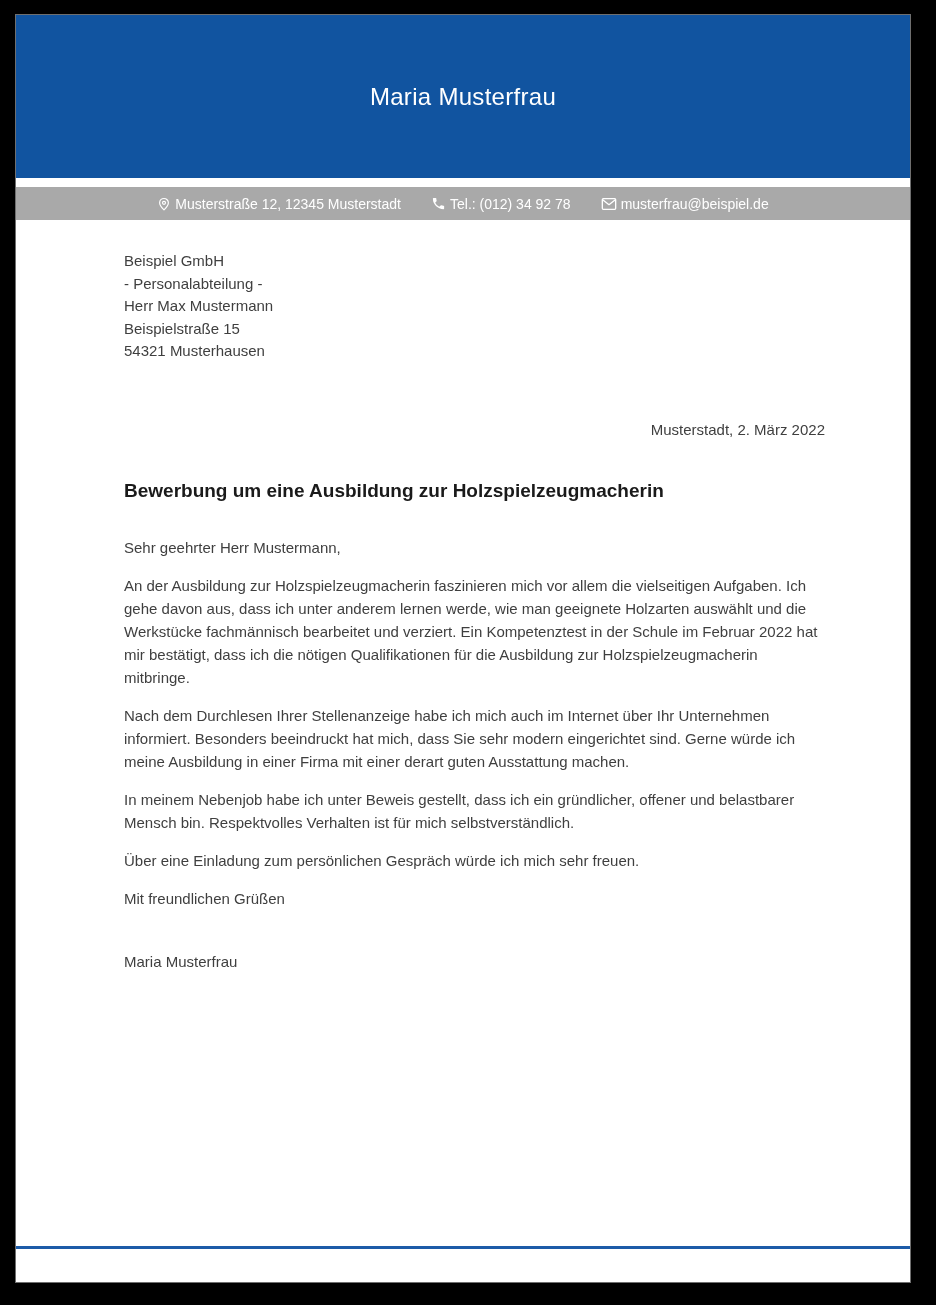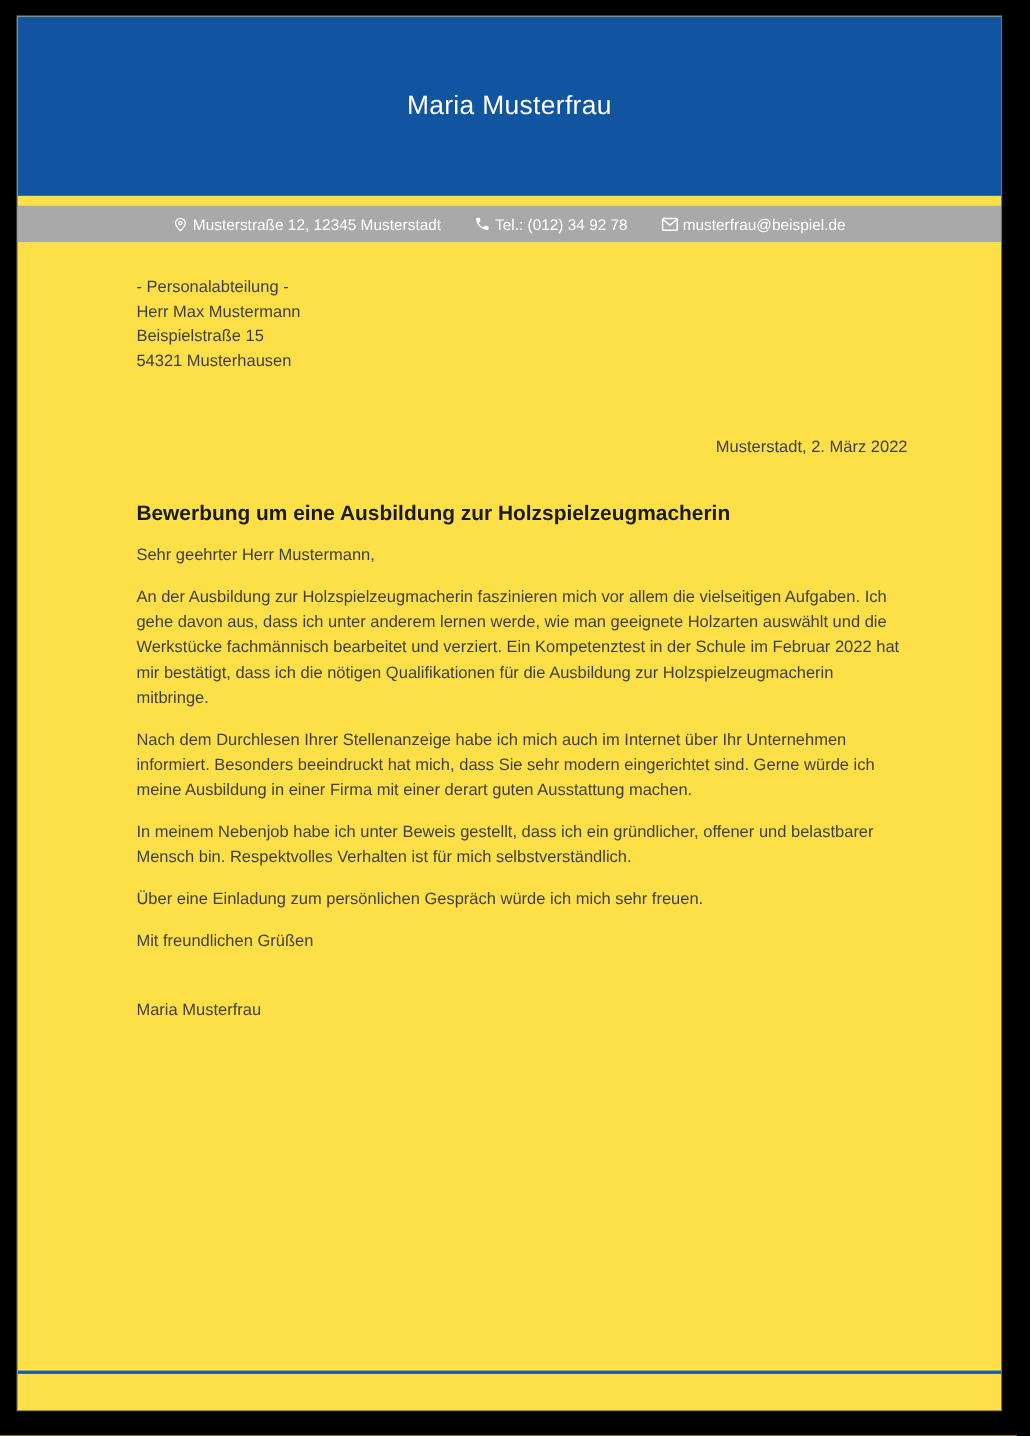--- a/index.html
+++ b/index.html
@@ -7,21 +7,21 @@
     width: 936px; height: 1305px;
     background: #000;
     position: relative;
     font-family: "Liberation Sans", "DejaVu Sans", sans-serif;
     overflow: hidden;
   }
   .page {
     position: absolute;
     left: 16px; top: 15px;
     width: 894px; height: 1267px;
-    background: #fde047;
+    background: #ffffff;
     box-shadow: 0 0 0 1px #6f6f6f;
     overflow: hidden;
   }
   .header {
     height: 163px;
     background: #1154A0;
     display: flex;
     align-items: center;
     justify-content: center;
   }
@@ -64,21 +64,21 @@
     text-align: right;
   }
   .subject {
     margin-top: 38px;
     line-height: 23px;
     font-weight: bold;
     color: #1a1a1a;
     font-size: 19px;
   }
   .salutation {
-    margin-top: 14px;
+    margin-top: 34px;
     line-height: 23px;
   }
   .para {
     margin: 15px 0 0 0;
     line-height: 23px;
   }
   .closing {
     margin-top: 15px;
     line-height: 23px;
   }
@@ -128,20 +128,21 @@
           <path d="M2.5 3.5 12 11l9.5-7.5"></path>
         </svg>
       </span>
       <span>musterfrau@beispiel.de</span>
     </div>
   </div>
 
   <div class="content">
 
     <div class="recipient">
+      <div>Beispiel GmbH</div>
       <div>- Personalabteilung -</div>
       <div>Herr Max Mustermann</div>
       <div>Beispielstraße 15</div>
       <div>54321 Musterhausen</div>
     </div>
 
     <div class="date-line">Musterstadt, 2. März 2022</div>
 
     <div class="subject">Bewerbung um eine Ausbildung zur Holzspielzeugmacherin</div>
 

